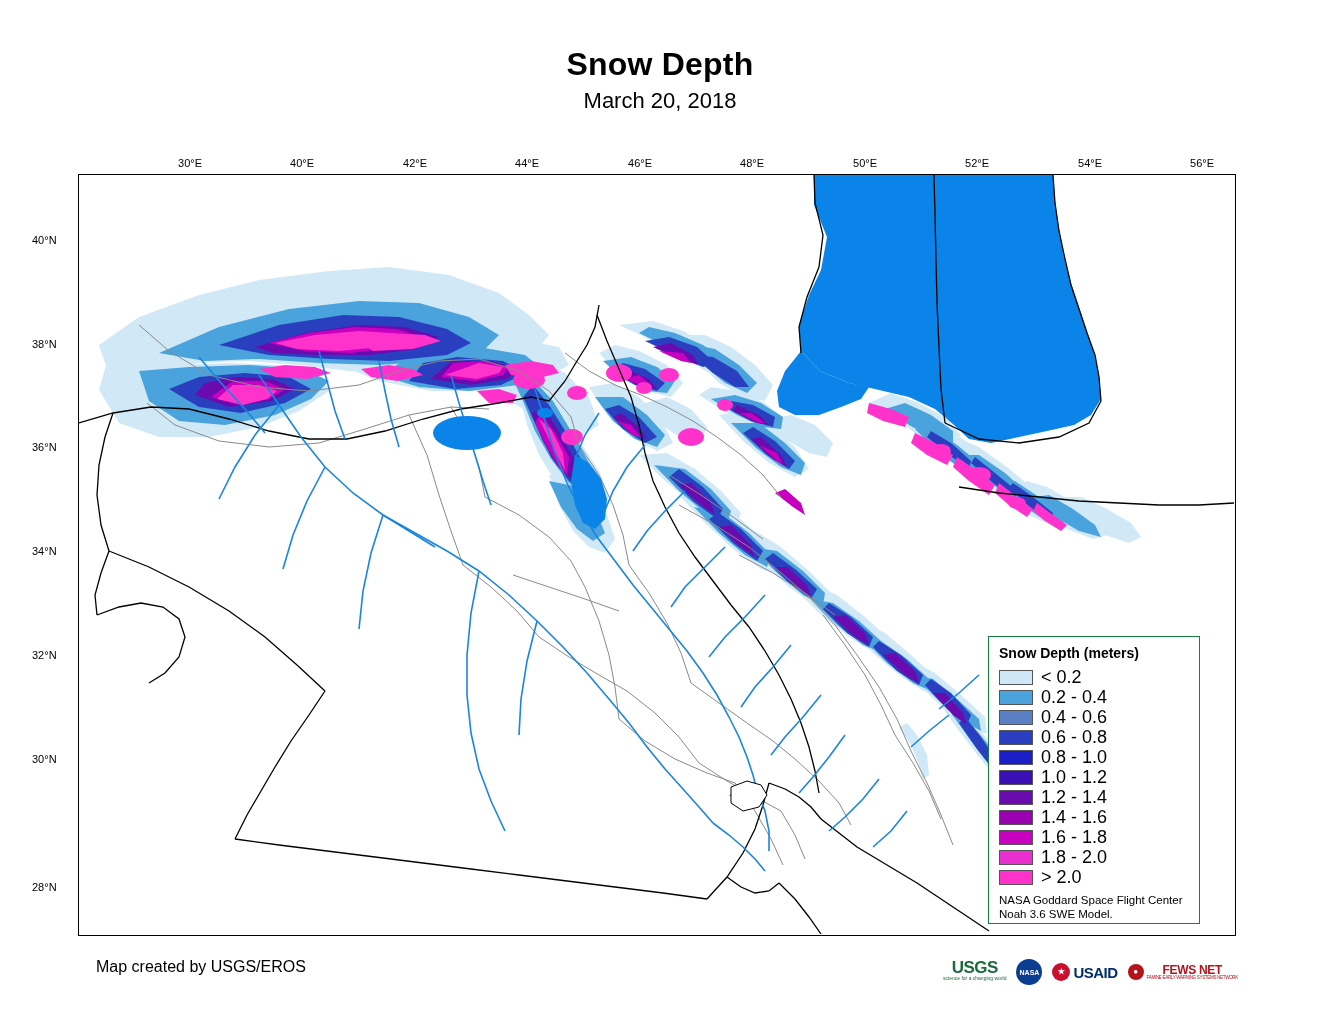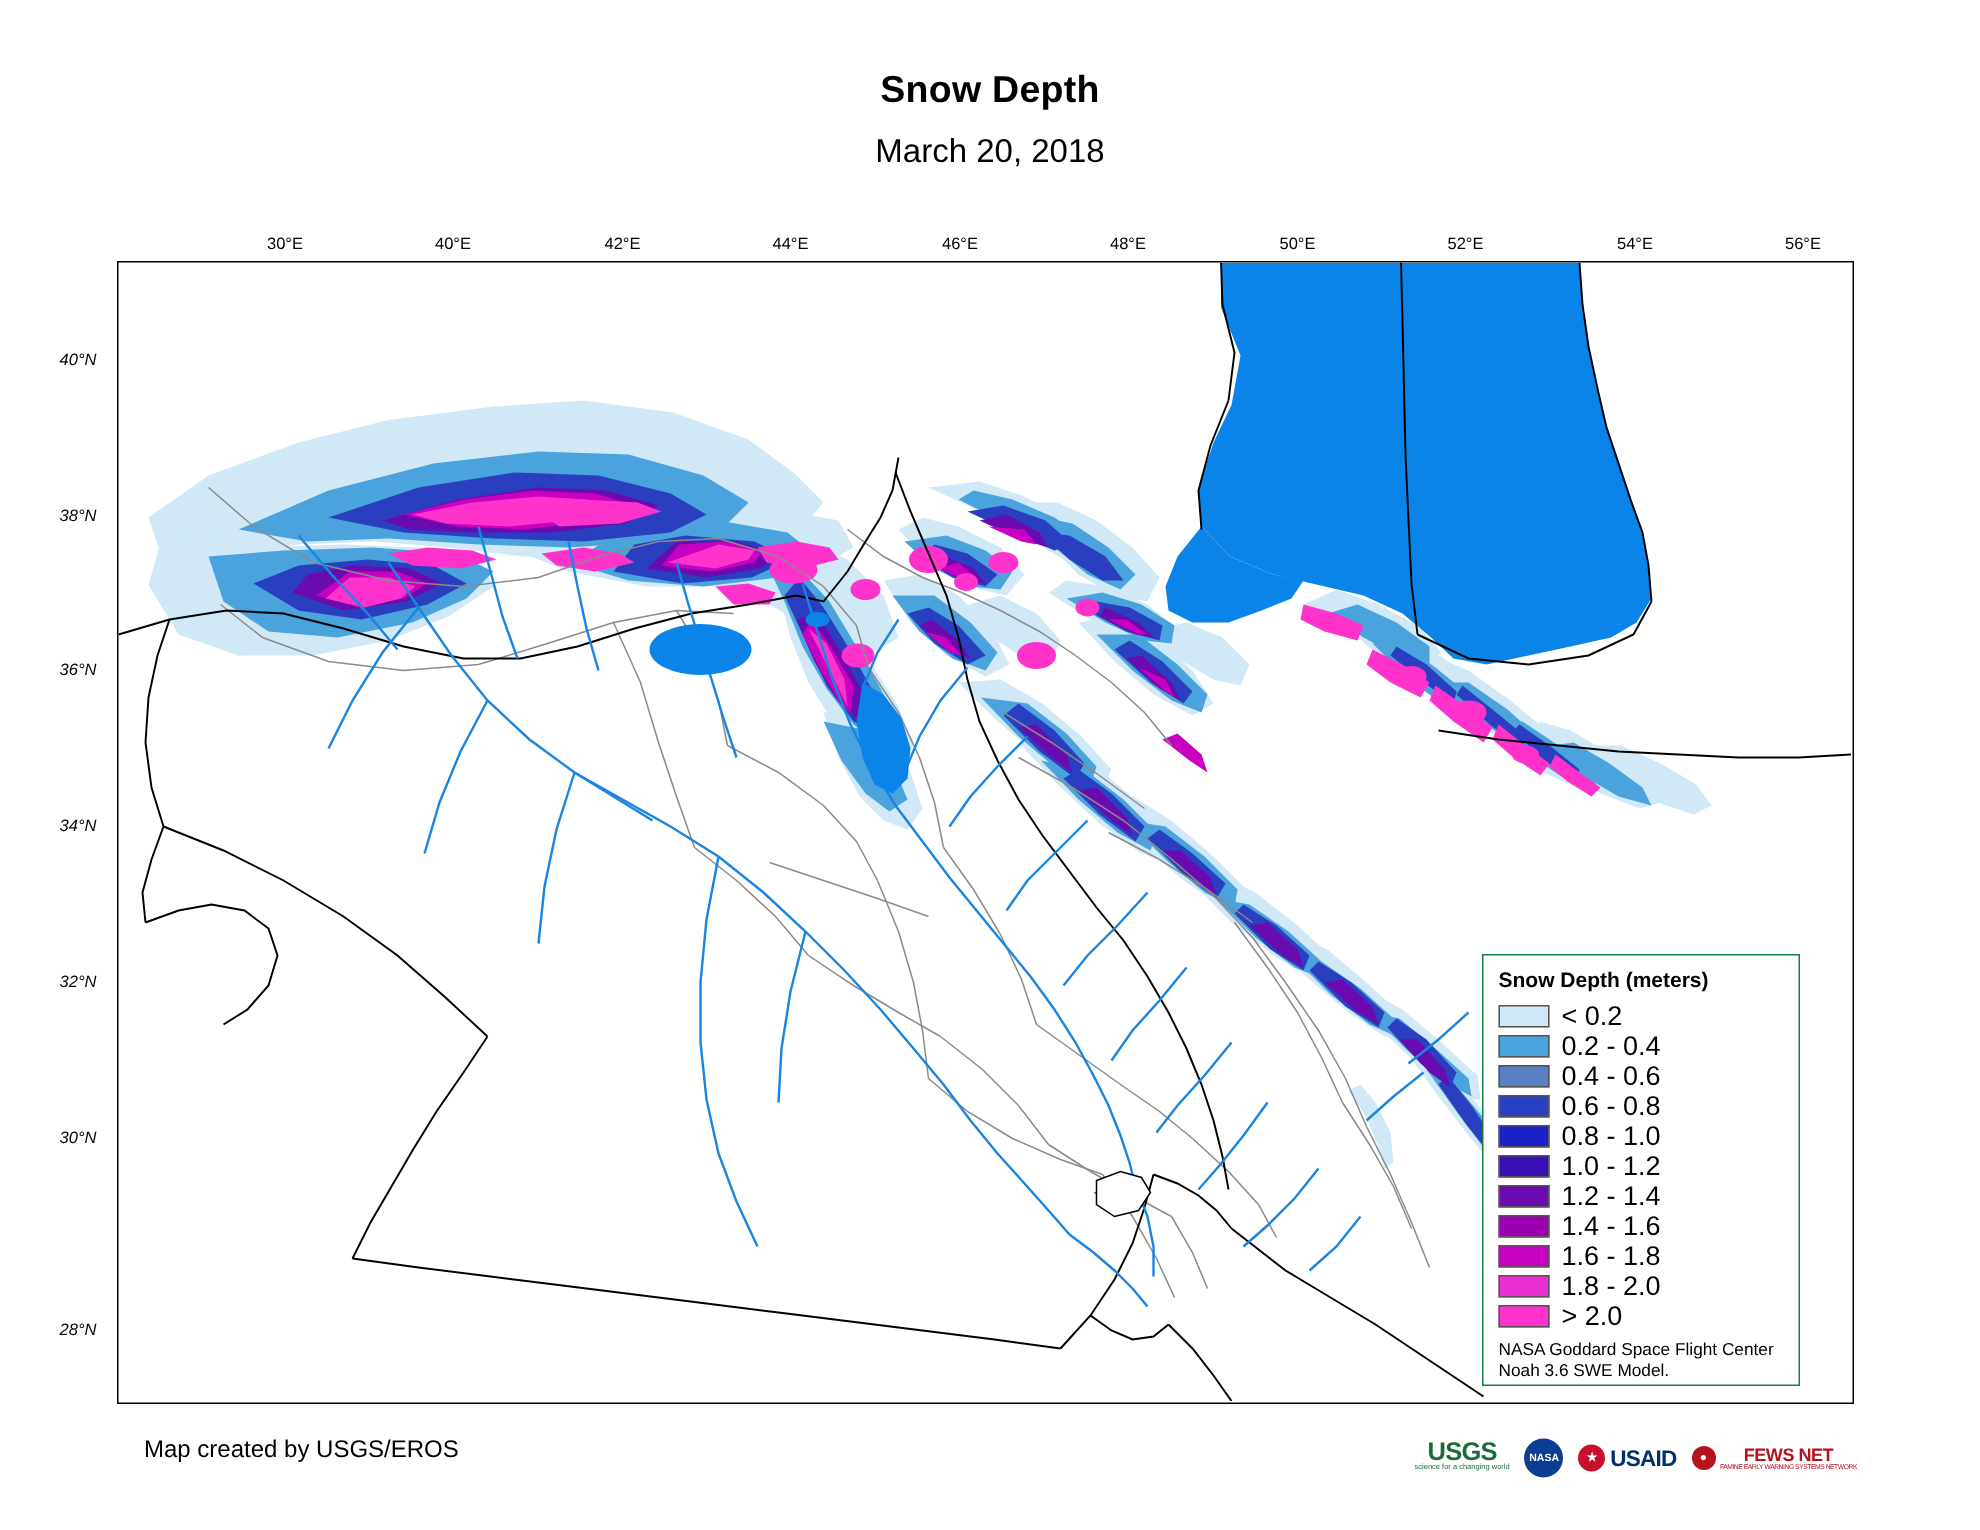--- a/index.html
+++ b/index.html
@@ -16,21 +16,21 @@
     overflow: hidden;
   }
 
   
   #title {
     position: absolute;
     top: 46px;
     left: 0;
     width: 1320px;
     text-align: center;
-    font-size: 25px;
+    font-size: 32px;
     font-weight: bold;
     letter-spacing: 0.2px;
   }
   #subtitle {
     position: absolute;
     top: 88px;
     left: 0;
     width: 1320px;
     text-align: center;
     font-size: 22px;
@@ -52,21 +52,21 @@
   #map-svg { display: block; }
 
   
   .axis-label {
     position: absolute;
     font-size: 11px;
     color: #000;
     white-space: nowrap;
   }
   .lon-label { transform: translateX(-50%); }
-  .lat-label { transform: translateY(-50%); text-align: center; font-style: italic; }
+  .lat-label { transform: translateY(-50%); text-align: left; }
 
   
   #legend {
     position: absolute;
     left: 988px;
     top: 636px;
     width: 212px;
     height: 288px;
     background: #ffffff;
     border: 1px solid #15803d;

